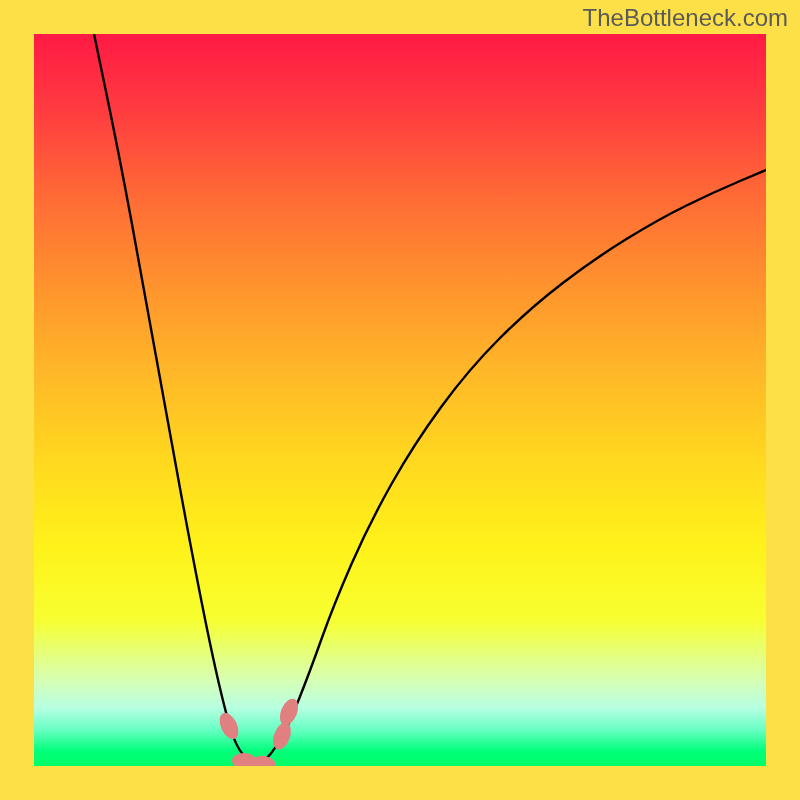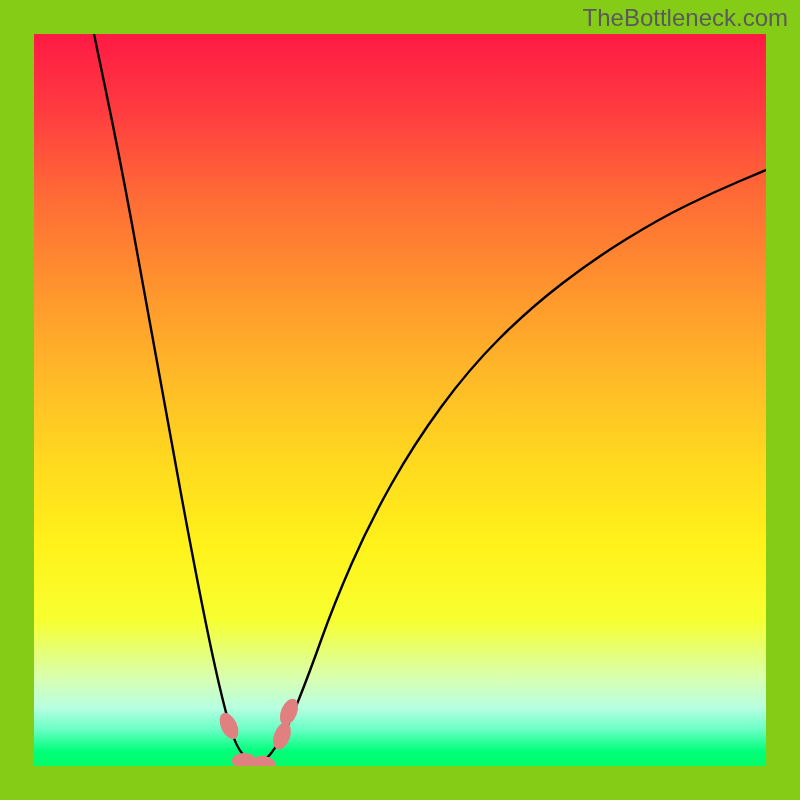--- a/index.html
+++ b/index.html
@@ -10,21 +10,21 @@
     background: #000000;
     overflow: hidden;
     font-family: Arial, Helvetica, sans-serif;
   }
   .frame {
     position: absolute;
     left: 0;
     top: 0;
     width: 800px;
     height: 800px;
-    background: #84cc16;
+    background: #fde047;
   }
   .plot {
     position: absolute;
     left: 34px;
     top: 34px;
     width: 732px;
     height: 732px;
     overflow: hidden;
   }
   .gradient {

